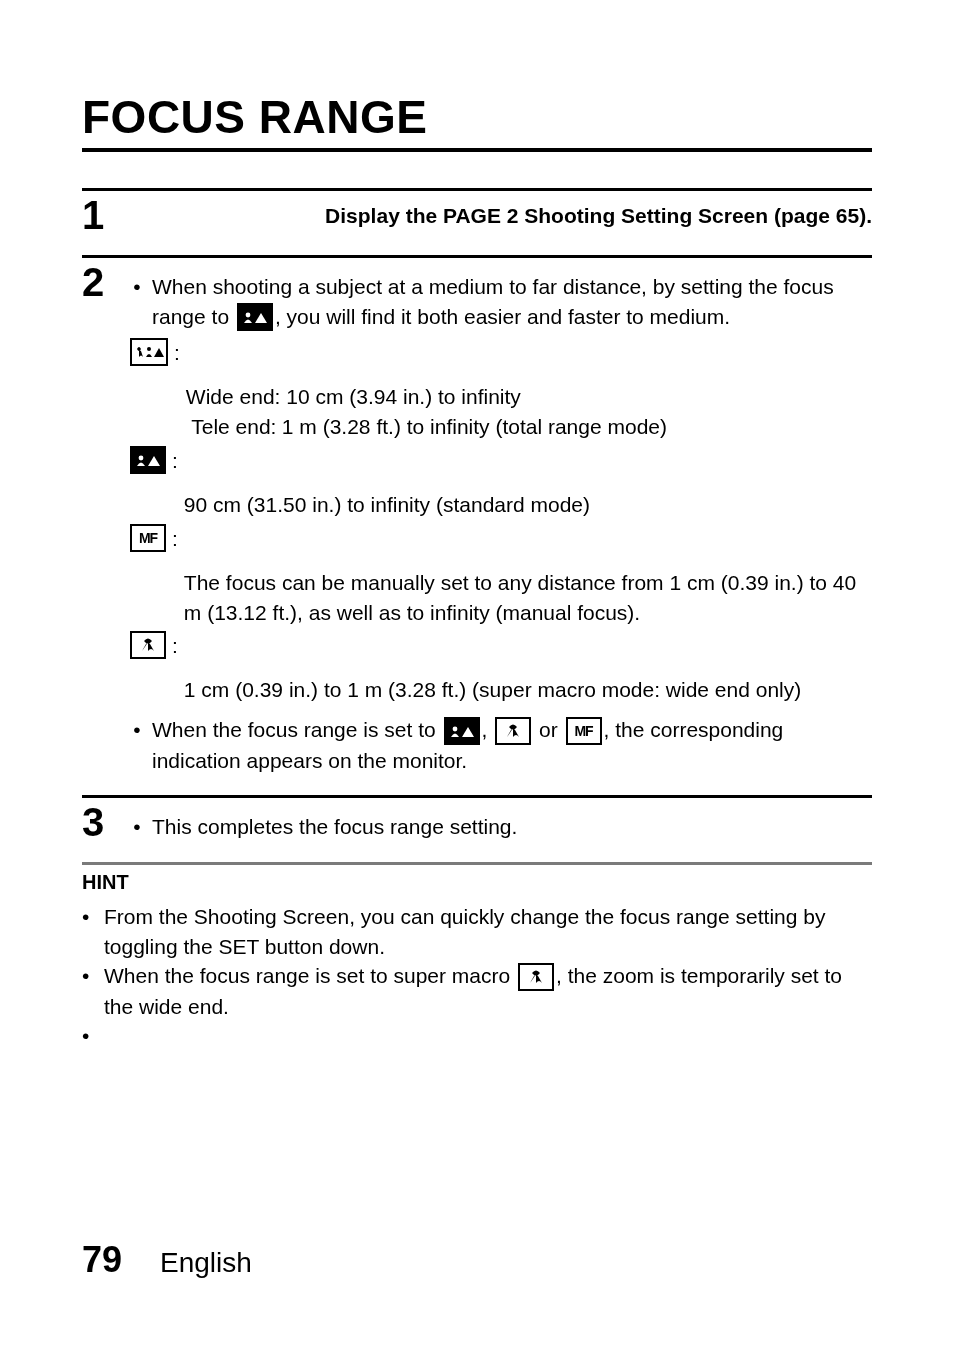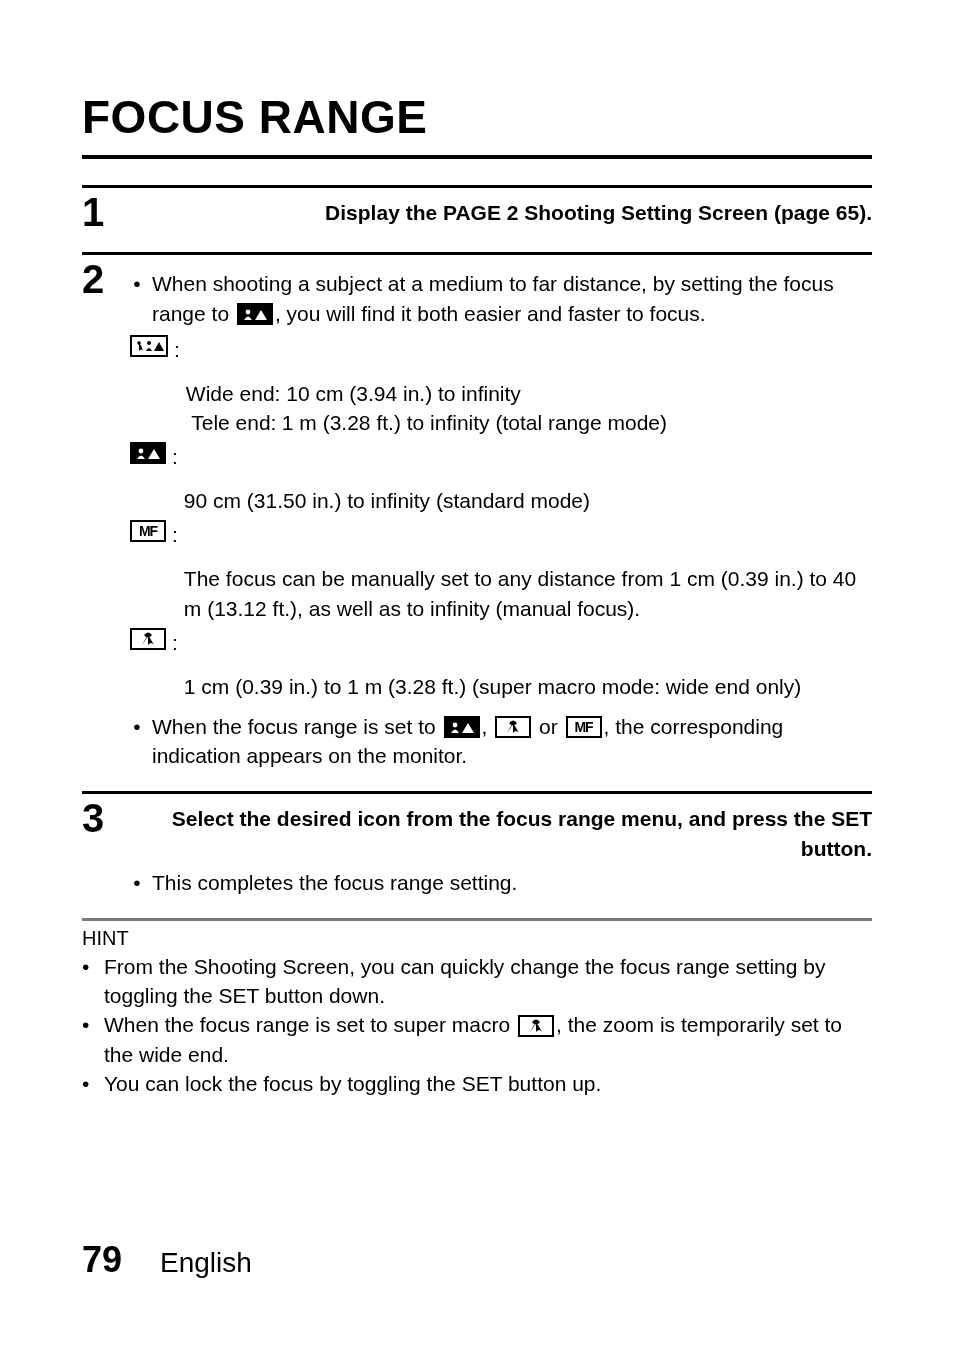--- a/index.html
+++ b/index.html
@@ -9,23 +9,23 @@
       background: #fff;
       font-family: Arial, Helvetica, sans-serif;
       color: #000;
       padding: 90px 82px 40px 82px;
       position: relative;
     }
     .title {
       font-size: 46px;
       font-weight: 900;
       letter-spacing: 0.5px;
-      padding-bottom: 11px;
+      padding-bottom: 4px;
       border-bottom: 4px solid #000;
-      margin-bottom: 26px;
+      margin-bottom: 36px;
     }
     .step-block {
       border-top: 3px solid #000;
       padding-top: 10px;
       margin-bottom: 20px;
     }
     .step-row {
       display: flex;
       align-items: flex-start;
       gap: 18px;
@@ -62,21 +62,21 @@
       display: flex;
       align-items: flex-start;
       gap: 6px;
       margin-top: 4px;
     }
     .icon-box {
       display: inline-flex;
       align-items: center;
       justify-content: center;
       border: 2px solid #000;
-      height: 22px;
+      height: 28px;
       min-width: 36px;
       padding: 0 2px;
       font-size: 12px;
       font-weight: 700;
       vertical-align: middle;
       background: #fff;
       line-height: 1;
     }
     .icon-box.dark { background: #000; color: #fff; }
     .icon-box svg { display:block; }
@@ -84,23 +84,23 @@
       flex: 1;
       margin-top: 44px;
     }
     .hint-sep {
       border: none;
       border-top: 3px solid #7a7a7a;
       margin-top: 20px;
       margin-bottom: 6px;
     }
     .hint-title {
-      font-weight: 400;
+      font-weight: 700;
       font-size: 20px;
-      margin-bottom: 2px;
+      margin-bottom: 8px;
     }
     .hint-list {
       font-size: 21px;
       line-height: 1.4;
       list-style: none;
     }
     .hint-list li {
       display: flex;
       gap: 8px;
     }
@@ -141,21 +141,21 @@
         <div class="bullet-dot">•</div>
         <div>
           <span>When shooting a subject at a medium to far distance, by setting the focus range to </span><span class="inline-icon icon-box dark">
               <svg width="28" height="14" viewBox="0 0 28 14">
                 <g fill="#fff">
                   <circle cx="7" cy="5" r="2.4"></circle>
                   <path d="M3 13 Q7 6 11 13 Z"></path>
                   <path d="M14 13 L20 3 L26 13 Z"></path>
                 </g>
               </svg>
-            </span><span>, you will find it both easier and faster to focus.</span>
+            </span><span>, you will find it both easier and faster to medium.</span>
         </div>
       </div>
 
       <div class="icon-list">
 
         <div class="icon-row">
           <span class="icon-box">
               <svg width="30" height="14" viewBox="0 0 30 14">
                 <g fill="#000">
                   <path d="M3 4 Q5 0 7 4 Q5 8 3 4 Z"></path>
@@ -231,21 +231,20 @@
         </div>
       </div>
     </div>
   </div>
 </div>
 
 <div class="step-block">
   <div class="step-row">
     <div class="step-num">3</div>
     <div class="step-body">
-      <div class="step-head">Select the desired icon from the focus range menu, and press the SET button.</div>
       <div class="bullet-row">
         <div class="bullet-dot">•</div>
         <div>This completes the focus range setting.</div>
       </div>
     </div>
   </div>
 </div>
 
 <hr class="hint-sep">
 <div class="hint-title">HINT</div>
@@ -261,20 +260,19 @@
             <g fill="#000">
               <path d="M8 3 Q12 -2 16 3 Q12 8 8 3 Z"></path>
               <path d="M12 4 L12 13 Q15 9 18 13 L14 6 Z"></path>
               <path d="M12 4 Q9 9 6 13 L10 6 Z"></path>
             </g>
           </svg>
         </span><span>, the zoom is temporarily set to the wide end.</span></span>
     </li>
   <li>
       <span class="dot">•</span>
-      <span>You can lock the focus by toggling the SET button up.</span>
     </li>
 </ul>
 
 <div class="footer">
   <span class="pg">79</span>
   <span class="lang">English</span>
 </div>
 
 </body></html>

